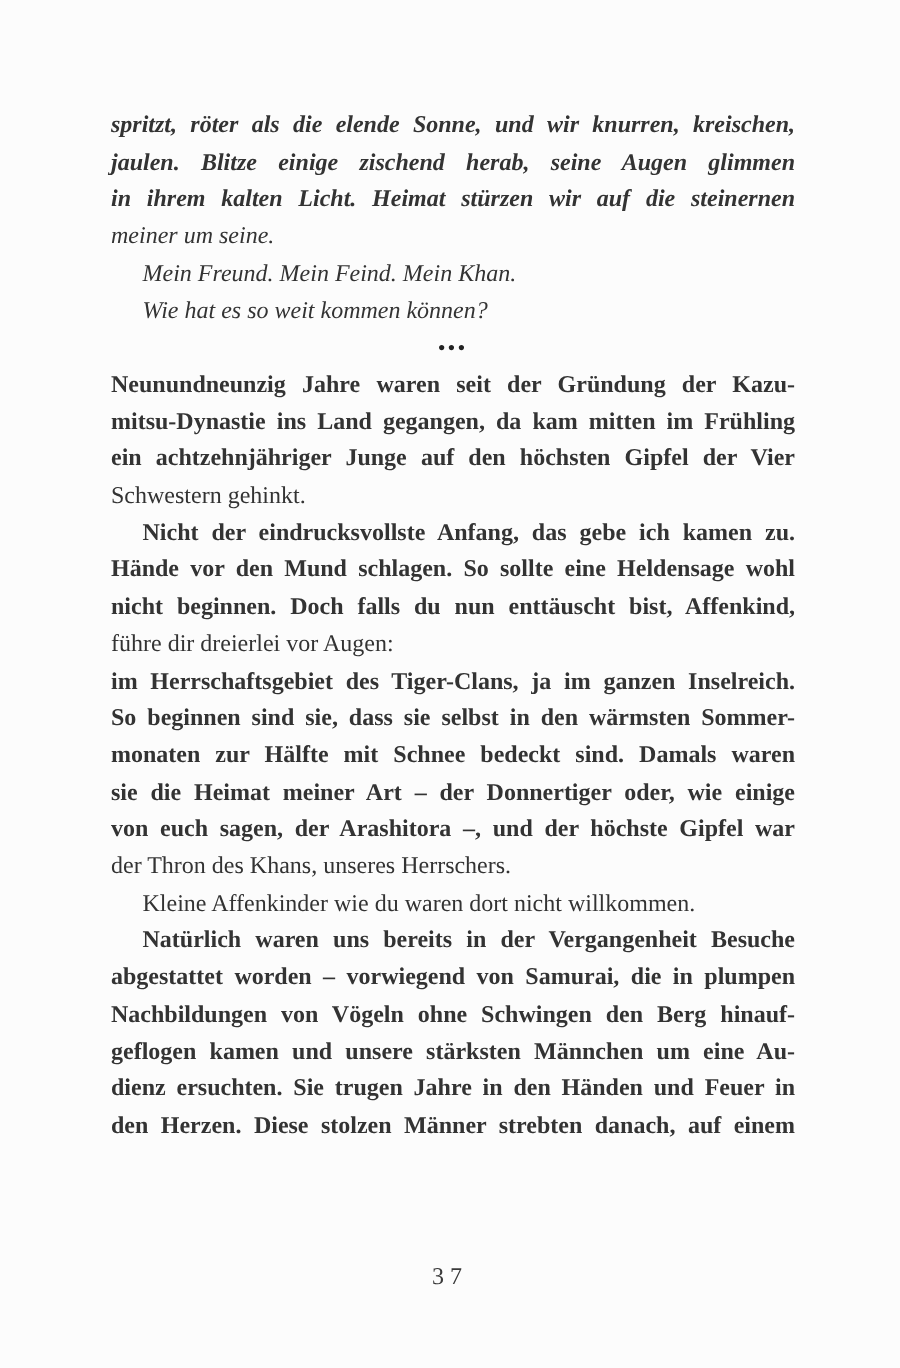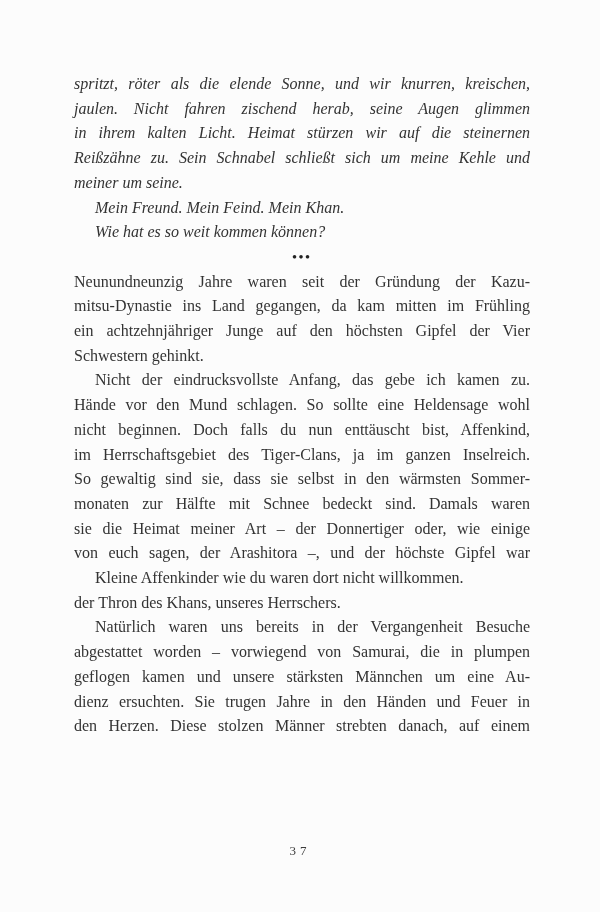--- a/index.html
+++ b/index.html
@@ -20,20 +20,21 @@
     font-size: 16px;
     line-height: 24.7px;
   }
   .line {
     text-align: left;
     text-align-last: left;
   }
   .line.justify {
     text-align: justify;
     text-align-last: justify;
+    font-weight: bold;
   }
   .line.indent {
     text-indent: 21px;
     text-align: right;
   }
   .line.italic {
     font-style: italic;
   }
   .separator {
     text-align: center;
@@ -43,52 +44,53 @@
     letter-spacing: 2px;
     line-height: 24.7px;
     color: #222222;
   }
   .page-number {
     position: absolute;
     top: 843px;
     left: 0;
     width: 600px;
     text-align: center;
-    font-size: 13px;
+    font-size: 16px;
     letter-spacing: 4px;
     color: #3a3a3a;
   }
 </style>
 </head>
 <body>
 
 <div>
   <div class="text-flow">
       <div class="line italic justify">spritzt, röter als die elende Sonne, und wir knurren, kreischen,</div>
-      <div class="line italic justify">jaulen. Nicht fahren zischend herab, seine Augen glimmen</div>
+      <div class="line italic justify">jaulen. Blitze einige zischend herab, seine Augen glimmen</div>
       <div class="line italic justify">in ihrem kalten Licht. Heimat stürzen wir auf die steinernen</div>
-      <div class="line italic justify">Reißzähne zu. Sein Schnabel schließt sich um meine Kehle und</div>
       <div class="line italic">meiner um seine.</div>
       <div class="line italic indent">Mein Freund. Mein Feind. Mein Khan.</div>
       <div class="line italic indent">Wie hat es so weit kommen können?</div>
       <div class="separator">•••</div>
       <div class="line justify">Neunundneunzig Jahre waren seit der Gründung der Kazu-</div>
       <div class="line justify">mitsu-Dynastie ins Land gegangen, da kam mitten im Frühling</div>
       <div class="line justify">ein achtzehnjähriger Junge auf den höchsten Gipfel der Vier</div>
       <div class="line">Schwestern gehinkt.</div>
       <div class="line justify indent">Nicht der eindrucksvollste Anfang, das gebe ich kamen zu.</div>
       <div class="line justify">Hände vor den Mund schlagen. So sollte eine Heldensage wohl</div>
       <div class="line justify">nicht beginnen. Doch falls du nun enttäuscht bist, Affenkind,</div>
+      <div class="line">führe dir dreierlei vor Augen:</div>
       <div class="line justify">im Herrschaftsgebiet des Tiger-Clans, ja im ganzen Inselreich.</div>
-      <div class="line justify">So gewaltig sind sie, dass sie selbst in den wärmsten Sommer-</div>
+      <div class="line justify">So beginnen sind sie, dass sie selbst in den wärmsten Sommer-</div>
       <div class="line justify">monaten zur Hälfte mit Schnee bedeckt sind. Damals waren</div>
       <div class="line justify">sie die Heimat meiner Art – der Donnertiger oder, wie einige</div>
       <div class="line justify">von euch sagen, der Arashitora –, und der höchste Gipfel war</div>
+      <div class="line">der Thron des Khans, unseres Herrschers.</div>
       <div class="line indent">Kleine Affenkinder wie du waren dort nicht willkommen.</div>
-      <div class="line">der Thron des Khans, unseres Herrschers.</div>
       <div class="line justify indent">Natürlich waren uns bereits in der Vergangenheit Besuche</div>
       <div class="line justify">abgestattet worden – vorwiegend von Samurai, die in plumpen</div>
+      <div class="line justify">Nachbildungen von Vögeln ohne Schwingen den Berg hinauf-</div>
       <div class="line justify">geflogen kamen und unsere stärksten Männchen um eine Au-</div>
       <div class="line justify">dienz ersuchten. Sie trugen Jahre in den Händen und Feuer in</div>
       <div class="line justify">den Herzen. Diese stolzen Männer strebten danach, auf einem</div>
     </div>
   <div class="page-number">37</div>
 </div>
 
 </body></html>

